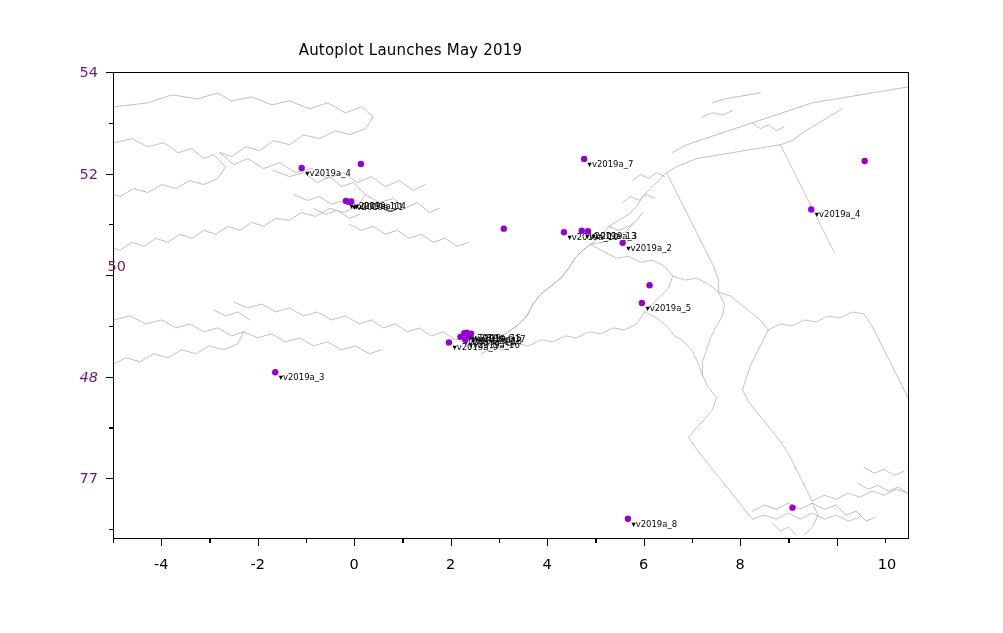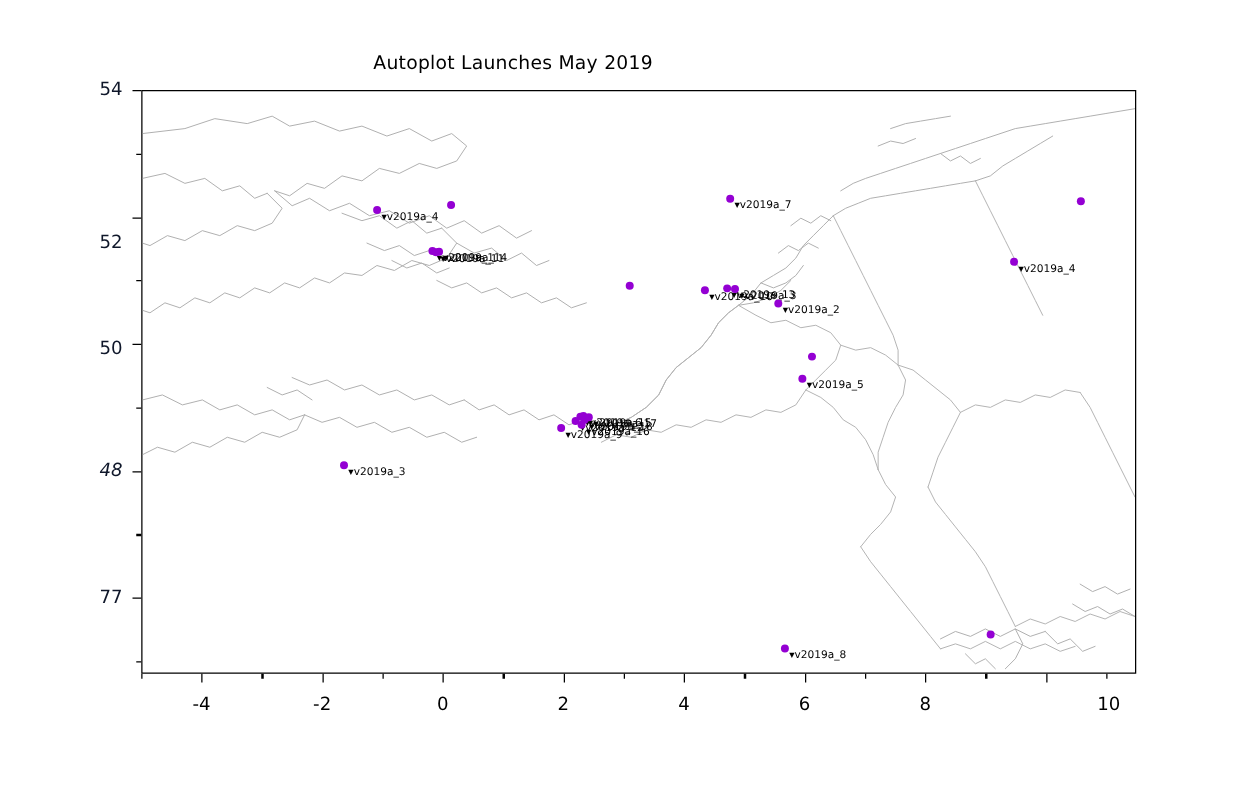--- a/index.html
+++ b/index.html
@@ -82,21 +82,21 @@
     top: 556px;
     font-size: 14.5px;
     color: #000000;
     transform: translateX(-50%);
     white-space: nowrap;
   }
   .ytick-label {
     position: absolute;
     left: 98px;
     font-size: 14.5px;
-    color: #0f172a;
+    color: #701a75;
     transform: translate(-100%, -50%);
     white-space: nowrap;
   }
 </style>
 </head>
 <body>
 
 <div id="root">
 
   <div id="plot-title">Autoplot Launches May 2019</div>
@@ -239,23 +239,23 @@
       <div class="tick-mark xtick-minor" style="left: 498.939px;"></div>
       <div class="tick-mark xtick-minor" style="left: 595.424px;"></div>
       <div class="tick-mark xtick-minor" style="left: 691.909px;"></div>
       <div class="tick-mark xtick-minor" style="left: 788.394px;"></div>
       <div class="tick-mark xtick-minor" style="left: 884.879px;"></div>
       <div class="tick-mark ytick-major" style="top: 478.087px;"></div>
       <div class="ytick-label" style="top: 478.087px;">77</div>
       <div class="tick-mark ytick-major" style="top: 376.565px;"></div>
       <div class="ytick-label" style="top: 376.565px; font-style: italic;">48</div>
       <div class="tick-mark ytick-major" style="top: 275.043px;"></div>
-      <div class="ytick-label" style="top: 279px;">50</div>
+      <div class="ytick-label" style="top: 266px; margin-left: 28px;">50</div>
       <div class="tick-mark ytick-major" style="top: 173.522px;"></div>
-      <div class="ytick-label" style="top: 173.522px; margin-top: 20px;">52</div>
+      <div class="ytick-label" style="top: 173.522px;">52</div>
       <div class="tick-mark ytick-major" style="top: 72px;"></div>
       <div class="ytick-label" style="top: 72px;">54</div>
       <div class="tick-mark ytick-minor" style="top: 528.848px;"></div>
       <div class="tick-mark ytick-minor" style="top: 427.326px;"></div>
       <div class="tick-mark ytick-minor" style="top: 325.804px;"></div>
       <div class="tick-mark ytick-minor" style="top: 224.283px;"></div>
       <div class="tick-mark ytick-minor" style="top: 122.761px;"></div>
     </div>
 
 </div>

